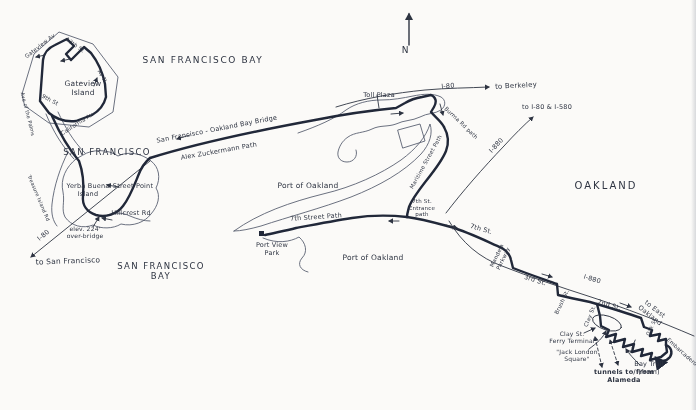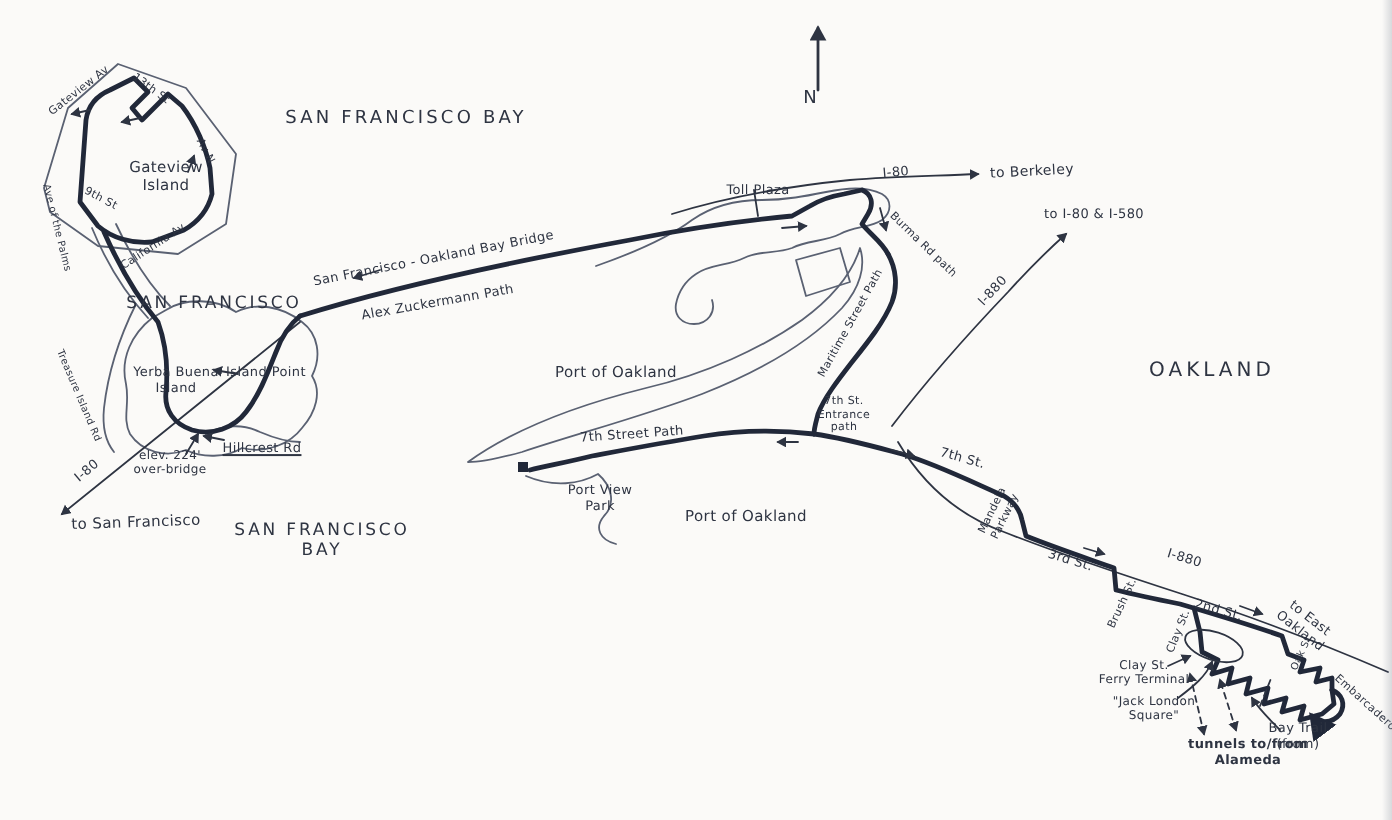--- a/index.html
+++ b/index.html
@@ -113,40 +113,40 @@
 Island</div>
       <div class="lbl" style="left: 40px; top: 46px; font-size: 5.5px; transform: translate(-50%, -50%) rotate(-38deg);">Gateview Av</div>
       <div class="lbl" style="left: 75px; top: 45px; font-size: 5.5px; transform: translate(-50%, -50%) rotate(36deg);">13th St</div>
       <div class="lbl" style="left: 102px; top: 76px; font-size: 5.5px; transform: translate(-50%, -50%) rotate(62deg);">Av N</div>
       <div class="lbl" style="left: 50px; top: 100px; font-size: 5.5px; transform: translate(-50%, -50%) rotate(28deg);">9th St</div>
       <div class="lbl" style="left: 77px; top: 124px; font-size: 5.5px; transform: translate(-50%, -50%) rotate(-33deg);">California Av</div>
       <div class="lbl" style="left: 28px; top: 114px; font-size: 5px; transform: translate(-50%, -50%) rotate(76deg);">Ave of the Palms</div>
       <div class="lbl" style="left: 39px; top: 198px; font-size: 5px; transform: translate(-50%, -50%) rotate(67deg);">Treasure Island Rd</div>
       <div class="lbl" style="left: 88px; top: 191px; font-size: 6.5px; transform: translate(-50%, -50%) rotate(0deg);">Yerba Buena
 Island</div>
-      <div class="lbl" style="left: 133px; top: 187px; font-size: 6.5px; transform: translate(-50%, -50%) rotate(0deg);">Island Point</div>
-      <div class="lbl" style="left: 131px; top: 225px; font-size: 6.5px; transform: translate(-50%, -50%) rotate(0deg); text-decoration: underline;">Hillcrest Rd</div>
+      <div class="lbl" style="left: 133px; top: 187px; font-size: 6.5px; transform: translate(-50%, -50%) rotate(0deg);">Street Point</div>
+      <div class="lbl" style="left: 131px; top: 214px; font-size: 6.5px; transform: translate(-50%, -50%) rotate(0deg);">Hillcrest Rd</div>
       <div class="lbl" style="left: 85px; top: 232px; font-size: 6px; transform: translate(-50%, -50%) rotate(0deg);">elev. 224'
 over-bridge</div>
       <div class="lbl" style="left: 44px; top: 236px; font-size: 6.5px; transform: translate(-50%, -50%) rotate(-40deg);">I-80</div>
       <div class="lbl" style="left: 68px; top: 261px; font-size: 7.5px; transform: translate(-50%, -50%) rotate(-2deg);">to San Francisco</div>
       <div class="lbl" style="left: 217px; top: 130px; font-size: 6.5px; transform: translate(-50%, -50%) rotate(-11deg);">San Francisco - Oakland Bay Bridge</div>
       <div class="lbl" style="left: 219px; top: 152px; font-size: 6.5px; transform: translate(-50%, -50%) rotate(-10deg);">Alex Zuckermann Path</div>
       <div class="lbl" style="left: 359px; top: 96px; font-size: 6.5px; transform: translate(-50%, -50%) rotate(0deg); margin-left: 20px;">Toll Plaza</div>
       <div class="lbl" style="left: 448px; top: 87px; font-size: 6.5px; transform: translate(-50%, -50%) rotate(-5deg);">I-80</div>
       <div class="lbl" style="left: 516px; top: 86px; font-size: 7px; transform: translate(-50%, -50%) rotate(-3deg);">to Berkeley</div>
       <div class="lbl" style="left: 547px; top: 108px; font-size: 6.5px; transform: translate(-50%, -50%) rotate(0deg);">to I-80 &amp; I-580</div>
       <div class="lbl" style="left: 497px; top: 146px; font-size: 6.5px; transform: translate(-50%, -50%) rotate(-47deg);">I-880</div>
       <div class="lbl" style="left: 461px; top: 123px; font-size: 5.5px; transform: translate(-50%, -50%) rotate(44deg);">Burma Rd path</div>
       <div class="lbl" style="left: 426px; top: 162px; font-size: 5.5px; transform: translate(-50%, -50%) rotate(-61deg);">Maritime Street Path</div>
       <div class="lbl" style="left: 422px; top: 208px; font-size: 5.5px; transform: translate(-50%, -50%) rotate(0deg);">7th St.
 Entrance
 path</div>
       <div class="lbl" style="left: 316px; top: 218px; font-size: 6.5px; transform: translate(-50%, -50%) rotate(-4deg);">7th Street Path</div>
-      <div class="lbl" style="left: 300px; top: 250px; font-size: 6.5px; transform: translate(-50%, -50%) rotate(0deg);">Port View
+      <div class="lbl" style="left: 272px; top: 250px; font-size: 6.5px; transform: translate(-50%, -50%) rotate(0deg);">Port View
 Park</div>
       <div class="lbl" style="left: 481px; top: 230px; font-size: 6.5px; transform: translate(-50%, -50%) rotate(16deg);">7th St.</div>
       <div class="lbl" style="left: 500px; top: 257px; font-size: 5.5px; transform: translate(-50%, -50%) rotate(-64deg);">Mandela
 Parkway</div>
       <div class="lbl" style="left: 535px; top: 281px; font-size: 6.5px; transform: translate(-50%, -50%) rotate(17deg);">3rd St.</div>
       <div class="lbl" style="left: 592px; top: 280px; font-size: 6.5px; transform: translate(-50%, -50%) rotate(17deg);">I-880</div>
       <div class="lbl" style="left: 562px; top: 302px; font-size: 5.5px; transform: translate(-50%, -50%) rotate(-65deg);">Brush St.</div>
       <div class="lbl" style="left: 609px; top: 306px; font-size: 6.5px; transform: translate(-50%, -50%) rotate(16deg);">2nd St.</div>
       <div class="lbl" style="left: 652px; top: 313px; font-size: 6.5px; transform: translate(-50%, -50%) rotate(38deg);">to East Oakland</div>
       <div class="lbl" style="left: 590px; top: 316px; font-size: 5.5px; transform: translate(-50%, -50%) rotate(-68deg);">Clay St.</div>

